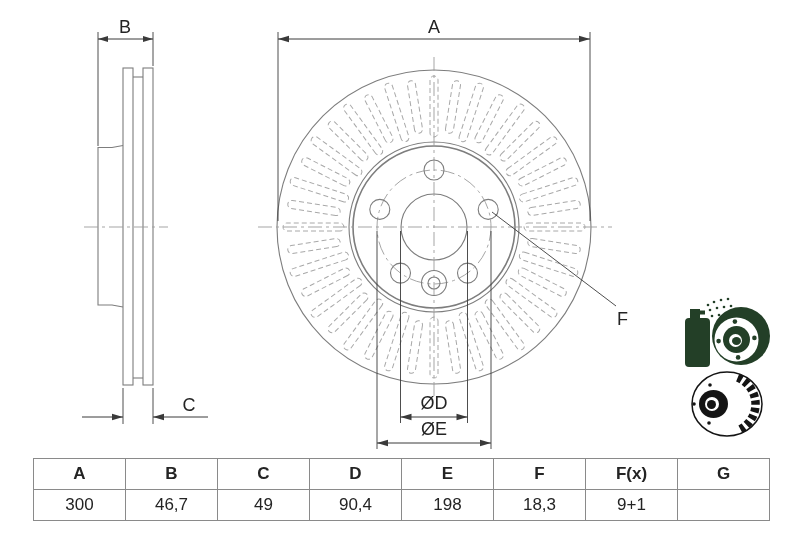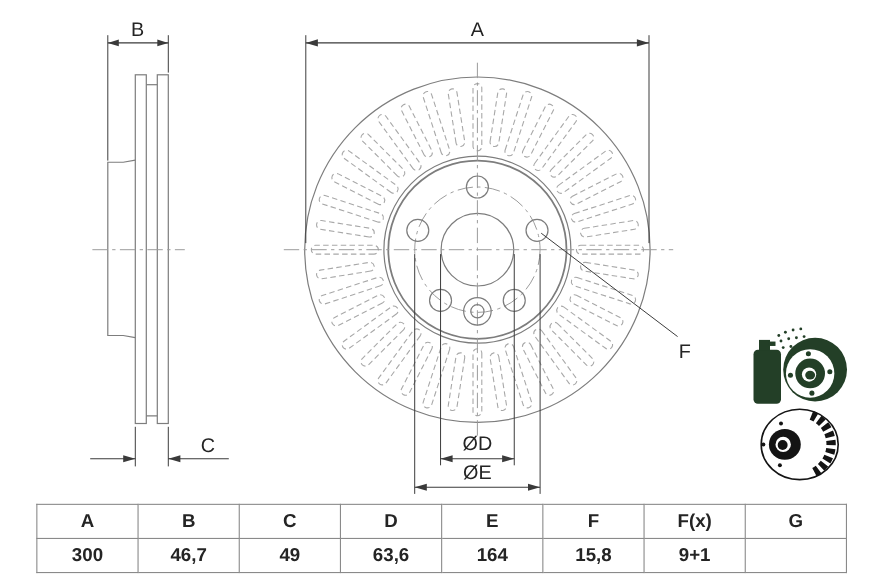--- a/index.html
+++ b/index.html
@@ -26,21 +26,21 @@
   table.dims{
     position:absolute;left:33px;top:458px;width:737px;height:62px;
     border-collapse:collapse;table-layout:fixed;background:#fff;
   }
   table.dims th,table.dims td{
     border:1px solid var(--c-table_border,#8a8a8a);
     text-align:center;vertical-align:middle;
     font-size:17px;color:var(--c-text,#222);height:30px;padding:0;
   }
   table.dims th{font-weight:bold;}
-  table.dims td{font-weight:bold;margin-top:24px;}
+  table.dims td{font-weight:normal;margin-top:24px;}
 </style>
 </head>
 <body>
 
 <div class="stage">
 
   <svg width="800" height="455" viewBox="0 0 800 455">
 
     <g>
       <rect class="ol" x="123" y="68" width="10" height="317"></rect>
@@ -225,21 +225,21 @@
         <th>F</th>
         <th>F(x)</th>
         <th>G</th>
       </tr>
     </thead>
     <tbody>
       <tr>
         <td>300</td>
         <td>46,7</td>
         <td>49</td>
-        <td>63,6</td>
-        <td>164</td>
-        <td>15,8</td>
+        <td>90,4</td>
+        <td>198</td>
+        <td>18,3</td>
         <td>9+1</td>
         <td></td>
       </tr>
     </tbody>
   </table>
 </div>
 
 </body></html>

